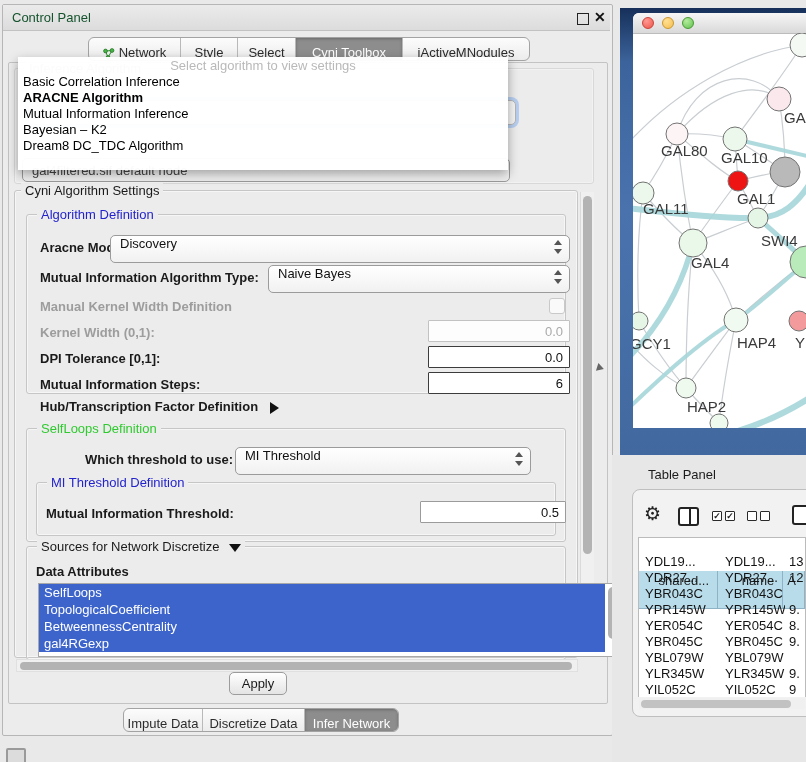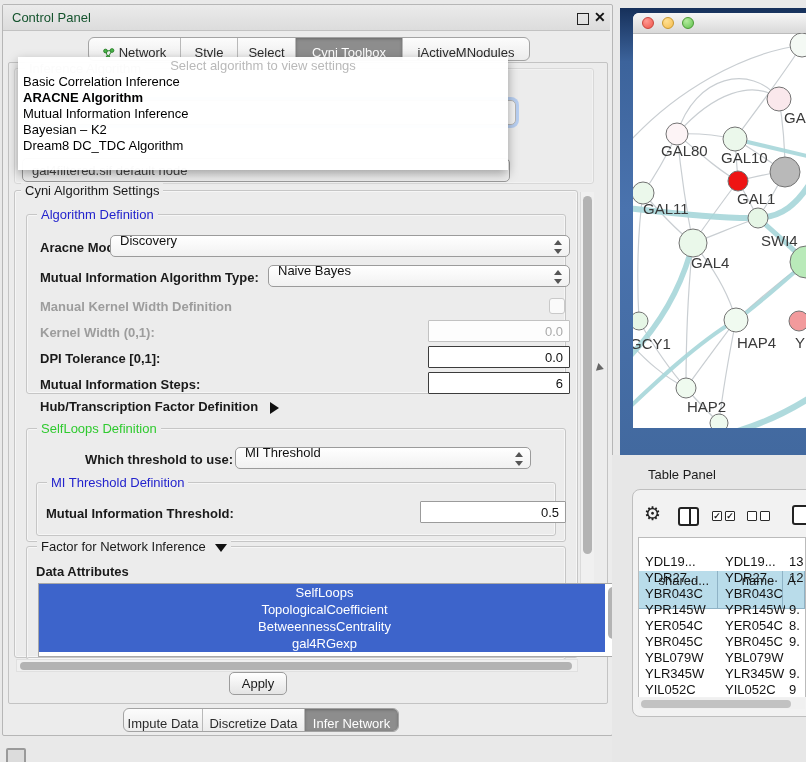--- a/index.html
+++ b/index.html
@@ -30,21 +30,21 @@
   
   .grp{position:absolute;border:1px solid #c6c6c6;border-radius:3px;
        box-shadow:inset 0 0 0 1px rgba(255,255,255,.55);}
   .grp>.lg{position:absolute;top:-8px;left:10px;background:#ececec;padding:0 4px;
            font-size:13px;white-space:nowrap;}
   .lg-blue{color:#2323cd;}
   .lg-green{color:#2fca2f;}
   .lbl{position:absolute;font-size:13px;font-weight:700;color:#1a1a1a;white-space:nowrap;}
   .lbl-dis{color:#9d9d9d;}
   
-  .combo{position:absolute;height:22px;background:linear-gradient(#ffffff,#f1f1f1);
+  .combo{position:absolute;height:28px;background:linear-gradient(#ffffff,#f1f1f1);
          border:1px solid #9b9b9b;border-radius:5px;display:flex;align-items:center;
          padding:0 24px 12px 9px;font-size:13px;color:#111;box-sizing:border-box;}
   .spin{position:absolute;right:6px;top:3px;width:9px;height:16px;}
   .spin i{position:absolute;left:0;width:0;height:0;border-left:4.5px solid transparent;
           border-right:4.5px solid transparent;}
   .spin .up{top:1px;border-bottom:5px solid #555;}
   .spin .dn{bottom:1px;border-top:5px solid #555;}
   
   .inp{position:absolute;height:22px;box-sizing:border-box;background:#fff;
        font-family:"Liberation Sans",sans-serif;font-size:13px;text-align:right;
@@ -65,21 +65,21 @@
   #ghost-combo2{left:22px;top:158px;width:488px;height:24px;border:1px solid #9a9a9a;border-radius:5px;
                 background:linear-gradient(#fff,#ededed);line-height:24px;padding-left:9px;
                 font-size:13px;color:#444;box-sizing:border-box;}
   
   .sb-thumb{position:absolute;background:#b3b3b3;border-radius:5px;}
   #vscroll-track{left:580px;top:192px;width:13px;height:462px;background:#f0f0f0;
                  border-left:1px solid #dadada;}
   #hscroll-track{left:16px;top:659px;width:560px;height:11px;background:#f0f0f0;border:1px solid #e0e0e0;}
   
   #attr-list{left:38px;top:583px;width:584px;height:74px;background:#fff;border:1px solid #a8a8a8;
-             box-sizing:border-box;overflow:hidden;text-align:center;}
+             box-sizing:border-box;overflow:hidden;}
   .attr-row{height:17px;line-height:17px;margin-right:16px;background:#3d64cb;color:#fff;
             padding-left:5px;font-size:13px;white-space:nowrap;}
   
   #apply-btn{left:229px;top:672px;width:56px;height:21px;border:1px solid #9c9c9c;border-radius:5px;
              background:linear-gradient(#ffffff,#e4e4e4);font-size:13px;text-align:center;line-height:21px;}
   
   .tri-right{display:inline-block;width:0;height:0;border-top:6px solid transparent;
              border-bottom:6px solid transparent;border-left:9px solid #111;margin-left:8px;
              vertical-align:middle;}
   .tri-down{display:inline-block;width:0;height:0;border-left:6px solid transparent;
@@ -222,21 +222,21 @@
       </span>
   </div>
   <div class="abs grp" style="left:36px;top:482px;width:518px;height:52px;">
     <span class="lg lg-blue">MI Threshold Definition</span>
   </div>
   <div class="abs lbl" style="left:46px;top:506px;">Mutual Information Threshold:</div>
   <input class="inp" style="left: 420px; top: 501px; width: 146px; border-color: rgb(155, 155, 155);" readonly="" value="0.5">
 
   <div class="abs grp" style="left:26px;top:546px;width:538px;height:112px;">
     <span class="lg">
-      <span>Factor for Network Inference</span>
+      <span>Sources for Network Discretize</span>
       <span class="tri-down"></span>
     </span>
   </div>
   <div class="abs lbl" style="left:36px;top:564px;">Data Attributes</div>
   <div class="abs" id="attr-list">
     <div id="attr-rows">
         <div class="attr-row">SelfLoops</div>
         <div class="attr-row">TopologicalCoefficient</div>
         <div class="attr-row">BetweennessCentrality</div>
         <div class="attr-row">gal4RGexp</div>

